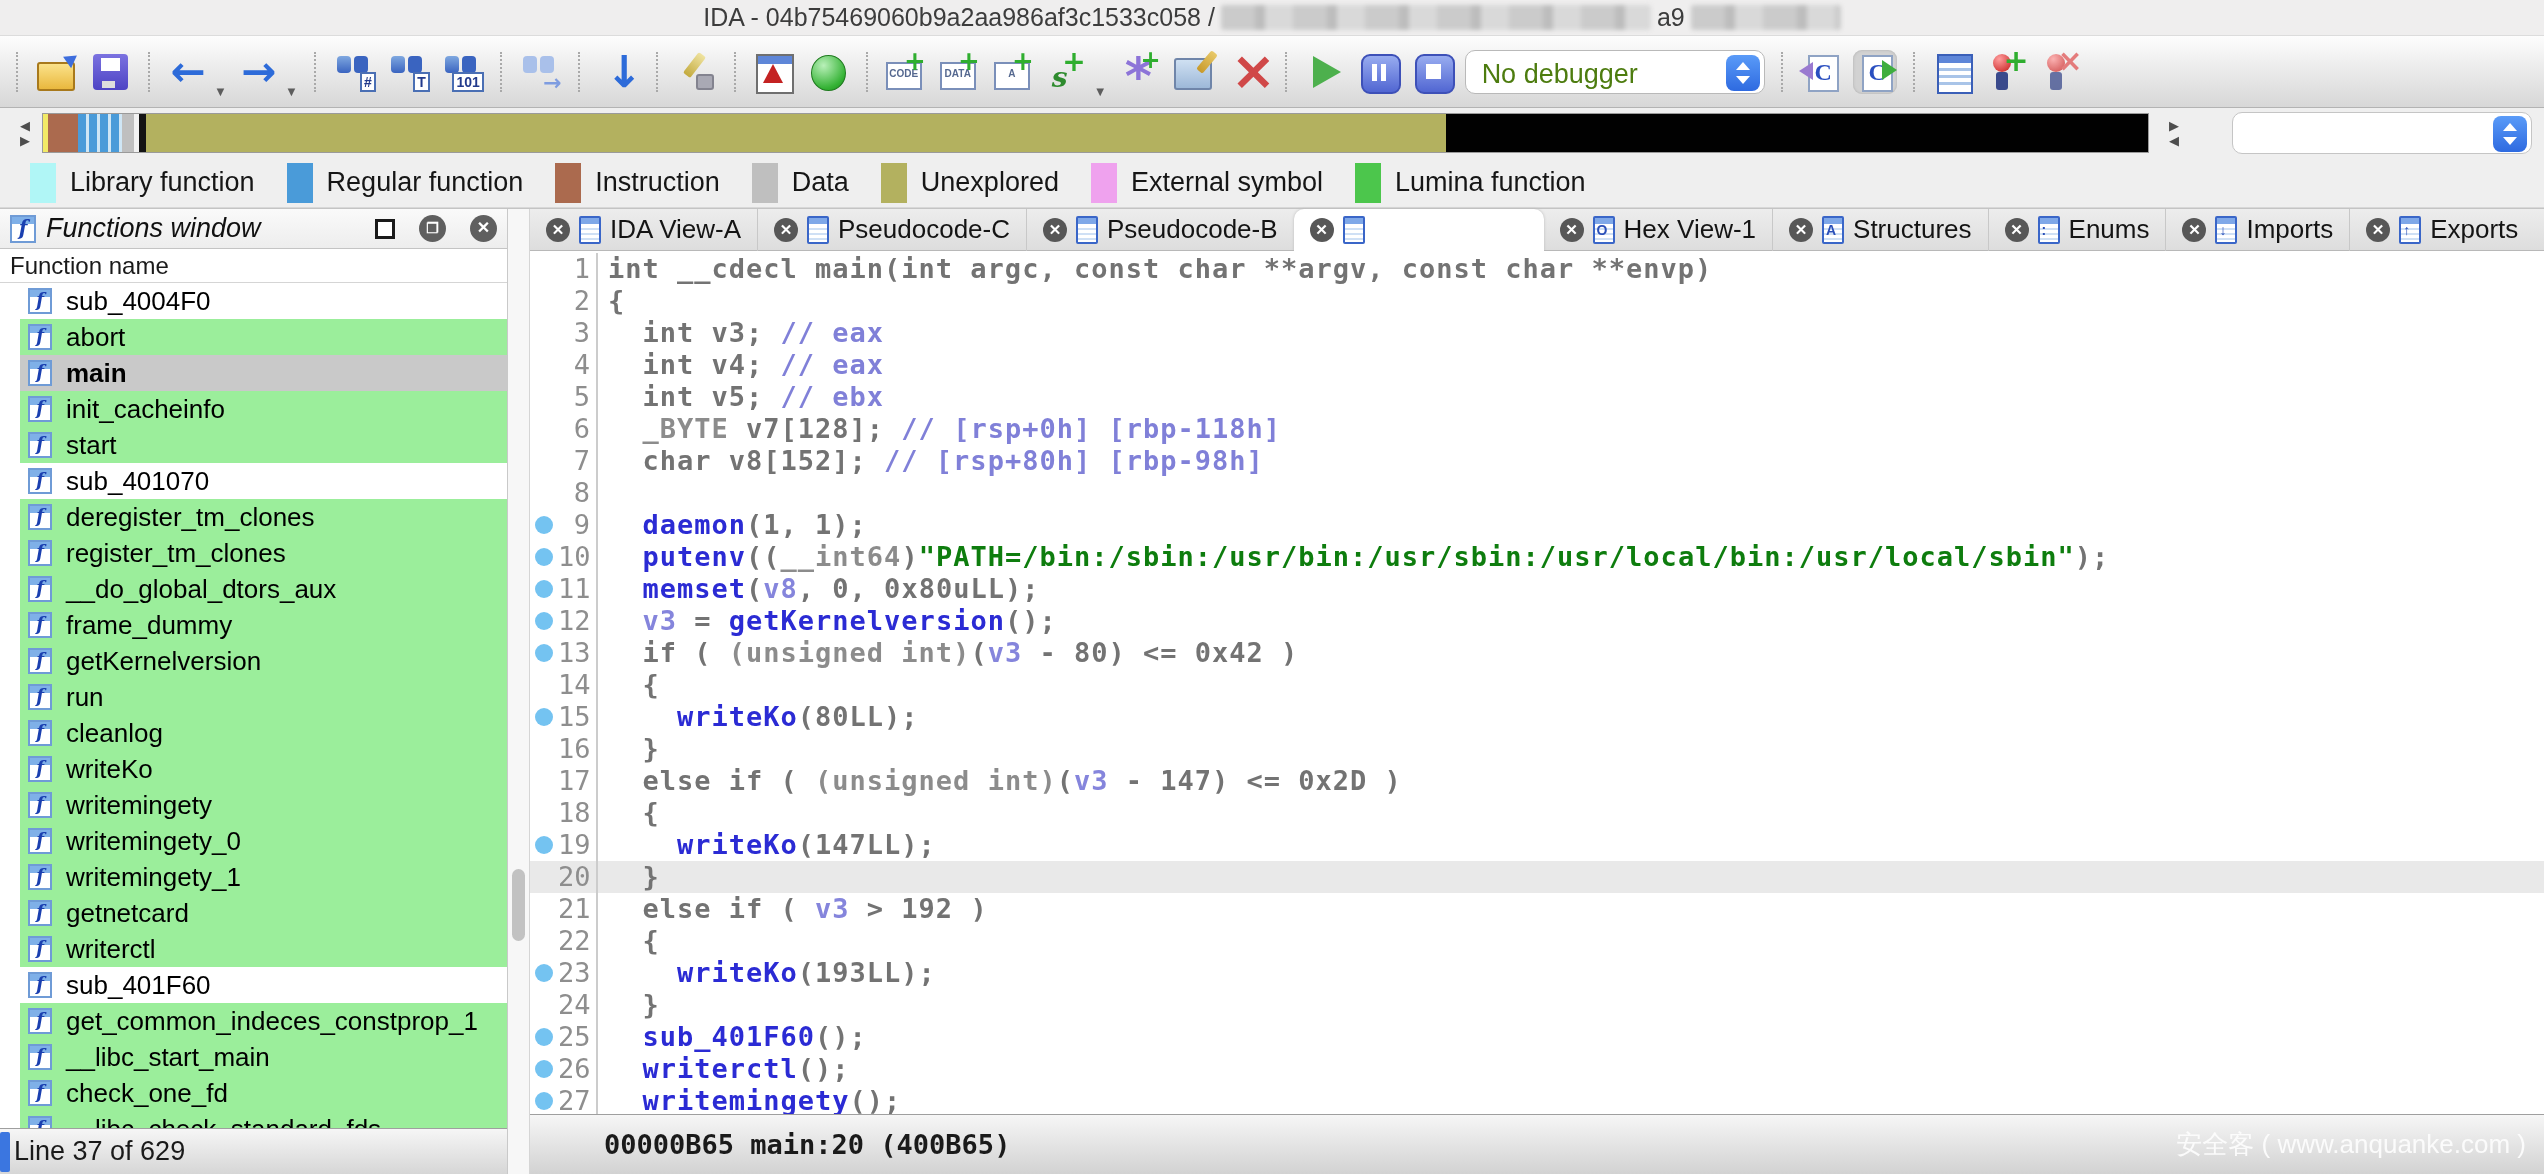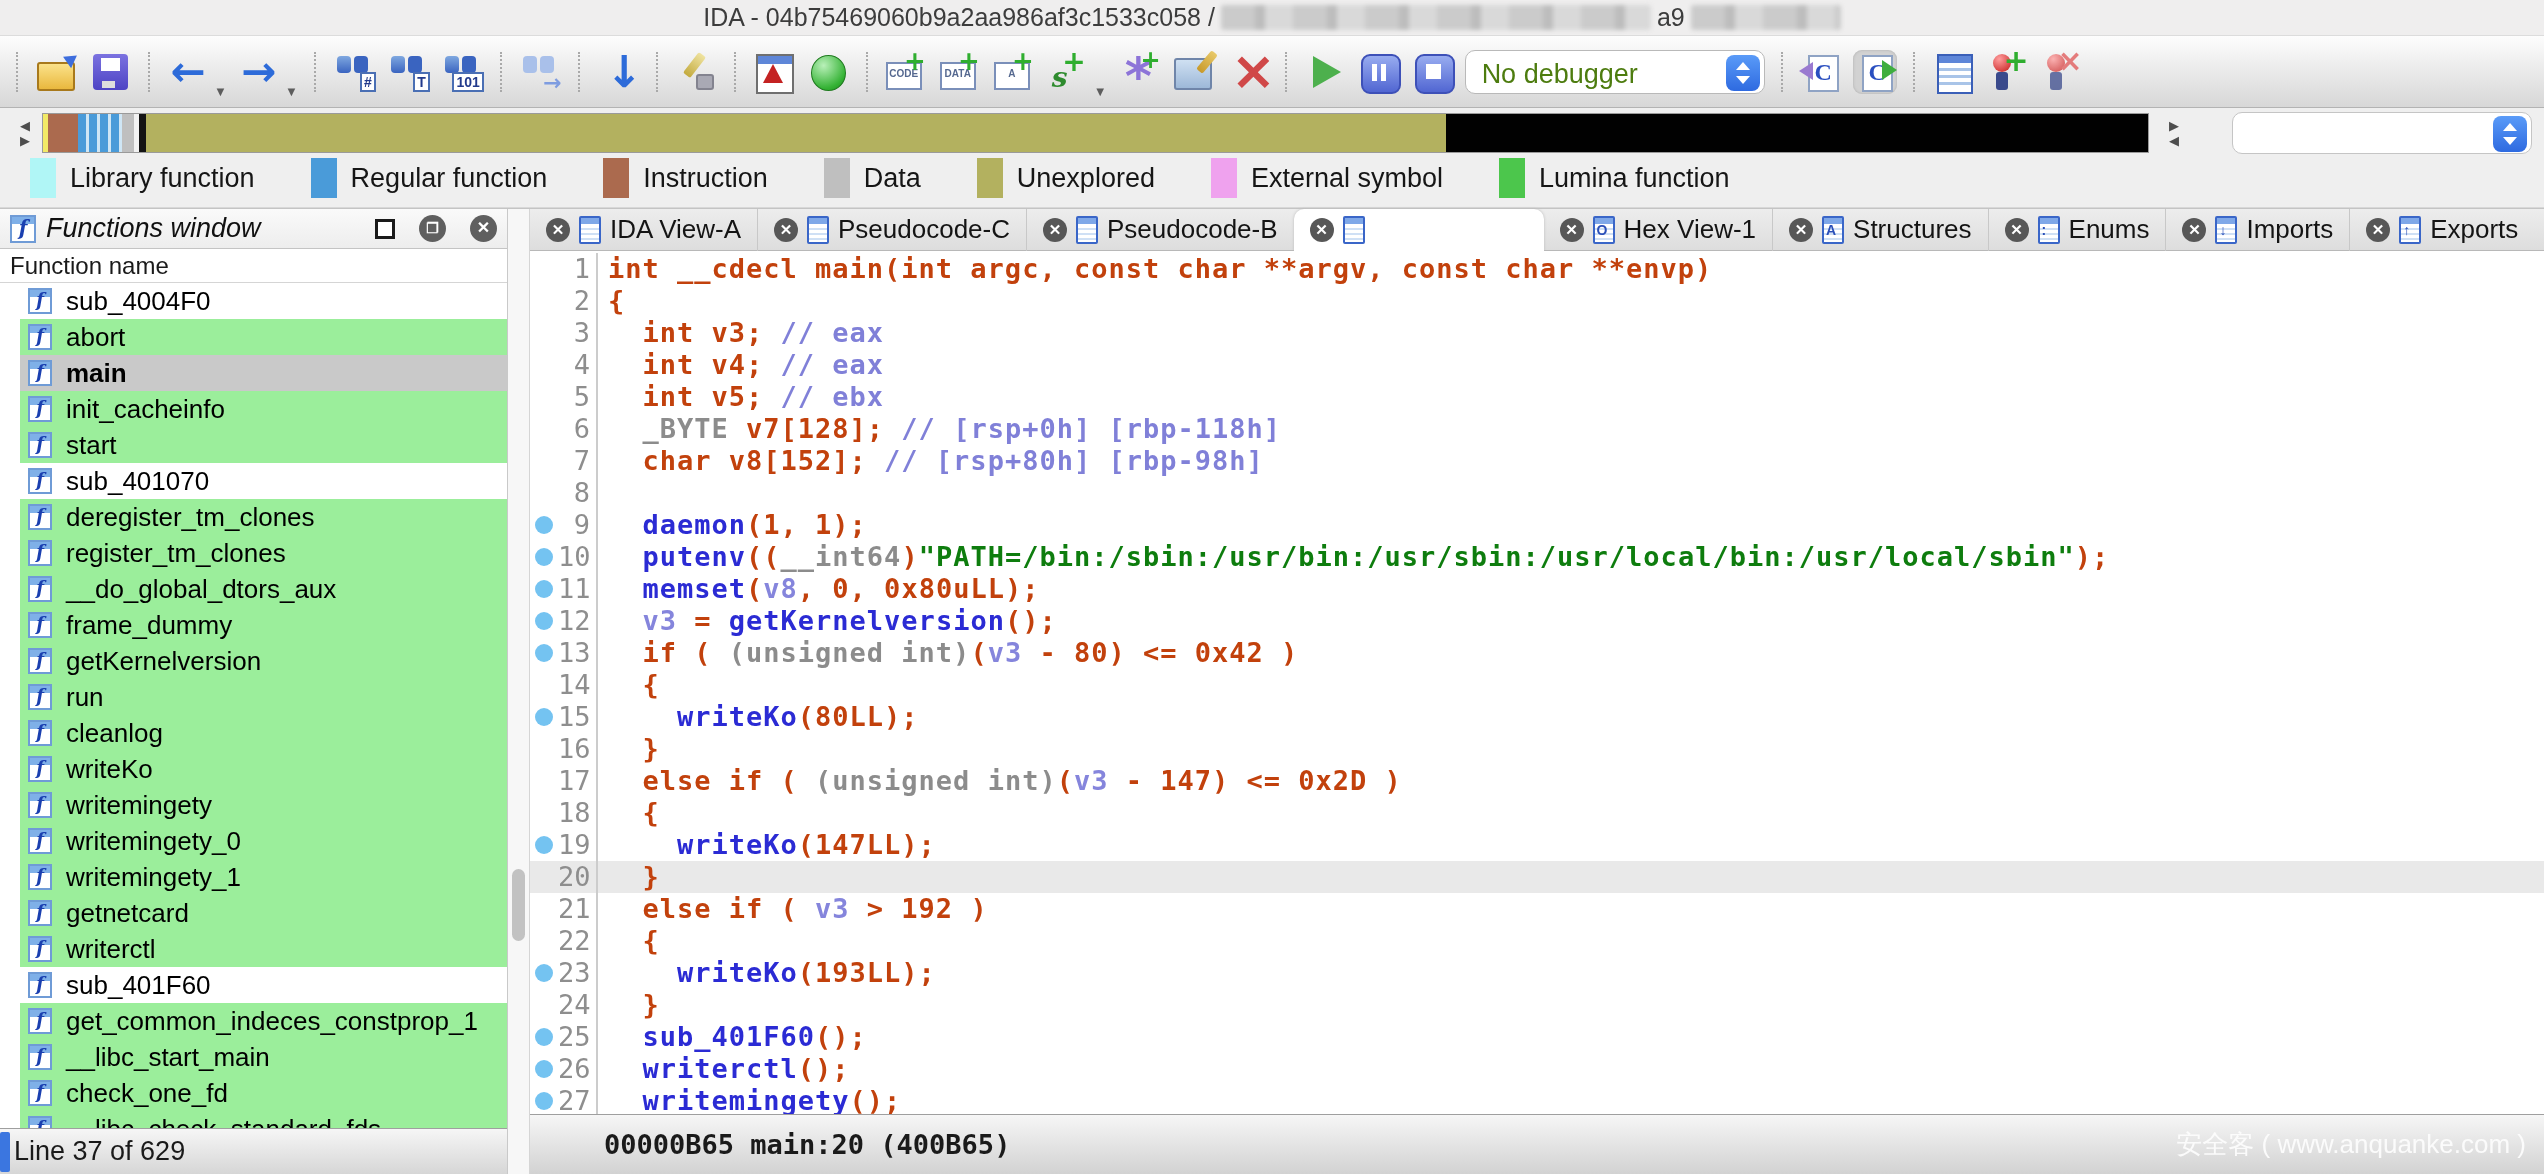--- a/index.html
+++ b/index.html
@@ -67,21 +67,21 @@
   
   #navrow { height:50px; background:#efefef; position:relative; display:flex; align-items:center; }
   .bandarrows { width:22px; display:flex; flex-direction:column; align-items:center; color:#4d4d4d; font-size:13px; line-height:15px; margin-left:14px; }
   #navband { height:40px; display:flex; overflow:hidden; border:1px solid #9a9a9a; margin-left:6px; }
   .seg { height:100%; flex:none; }
   .seg.stripes { background:repeating-linear-gradient(90deg,#4a9bd9 0 8px,#cfe6f5 8px 11px); }
   #navcombo { position:absolute; right:12px; top:4px; width:300px; height:42px; background:#fff; border:1px solid #c5c5c5; border-radius:10px; }
   #navcombo .stepper { top:3px; }
 
   
-  #legend { height:50px; background:#efefef; border-bottom:1px solid #d8d8d8; display:flex; align-items:flex-start; padding-left:30px; gap:56px; }
+  #legend { height:50px; background:#efefef; border-bottom:1px solid #d8d8d8; display:flex; align-items:center; padding-left:30px; gap:32px; }
   .leg-item { display:flex; align-items:center; gap:14px; }
   .leg-swatch { width:26px; height:40px; flex:none; }
   .leg-label { font-size:27px; color:#161616; white-space:nowrap; }
 
   
   #main { height:966px; display:flex; border-top:1px solid #c4c4c4; }
 
   
   #leftpanel { width:508px; flex:none; display:flex; flex-direction:column; background:#fff; border-right:1px solid #c9c9c9; }
   #fnheader { height:40px; background:linear-gradient(#fafafa,#ededed); border-bottom:1px solid #c4c4c4; display:flex; align-items:center; padding:0 10px; gap:10px; }
@@ -118,21 +118,21 @@
   .tabicon::after { content:attr(data-g); position:absolute; left:2px; top:4px; font:bold 14px "Liberation Sans",sans-serif; color:#2a4fb8; }
 
   
   #codearea { flex:1; background:#fff; overflow:hidden; padding-top:2px; font-family:"DejaVu Sans Mono",monospace; }
   .cl { height:32px; display:flex; align-items:center; font:bold 27px/32px "DejaVu Sans Mono",monospace; white-space:pre; }
   .cl.hl { background:#e9e9e9; }
   .bpcol { width:28px; flex:none; display:flex; justify-content:center; }
   .bpdot { width:18px; height:18px; border-radius:50%; background:#74c3f1; }
   .ln { width:40px; flex:none; text-align:right; padding-right:6px; color:#8e8e8e; border-right:2px solid #cccccc; font-weight:normal; }
   .codetxt { padding-left:10px; letter-spacing:1px; }
-  .tk-pl { color:#c2410c; } .tk-fn { color:#2b2bd4; } .tk-var { color:#8585dc; }
+  .tk-pl { color:#737373; } .tk-fn { color:#2b2bd4; } .tk-var { color:#8585dc; }
   .tk-cast { color:#8c8c8c; } .tk-str { color:#0e7d0e; } .tk-cm { color:#8080d8; }
 
   #codestatus { height:60px; background:linear-gradient(#f6f6f6,#d2d2d2); border-top:1px solid #9f9f9f; display:flex; align-items:center; justify-content:space-between; padding:0 18px 0 74px; }
   #codestatus .addr { font:bold 27px "DejaVu Sans Mono",monospace; color:#1a1a1a; }
   #codestatus .wm { font-size:26px; color:#fdfdfd; opacity:.95; }
 </style>
 </head>
 <body>
 
 <div id="titlebar">

